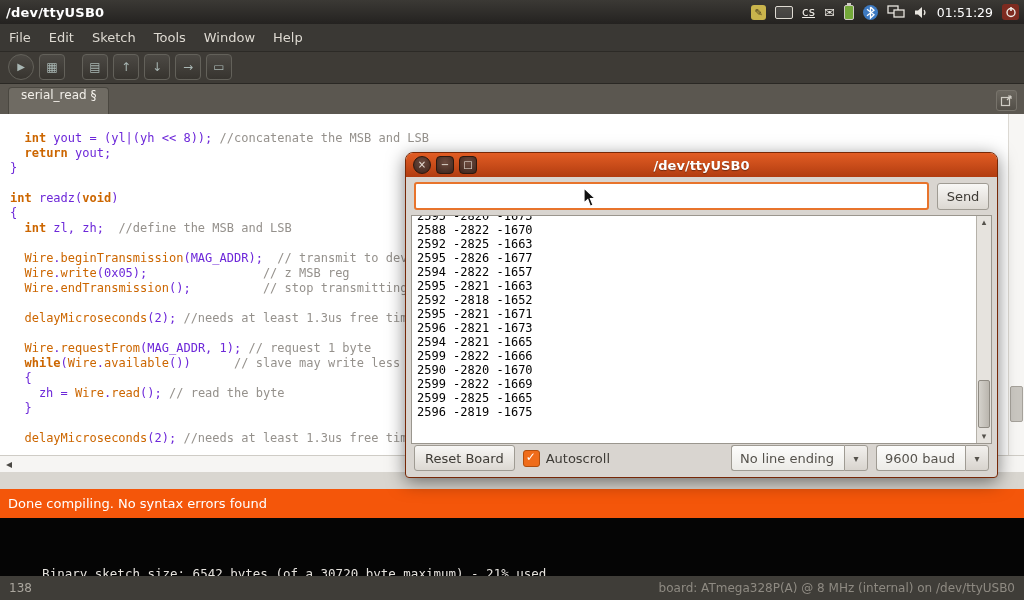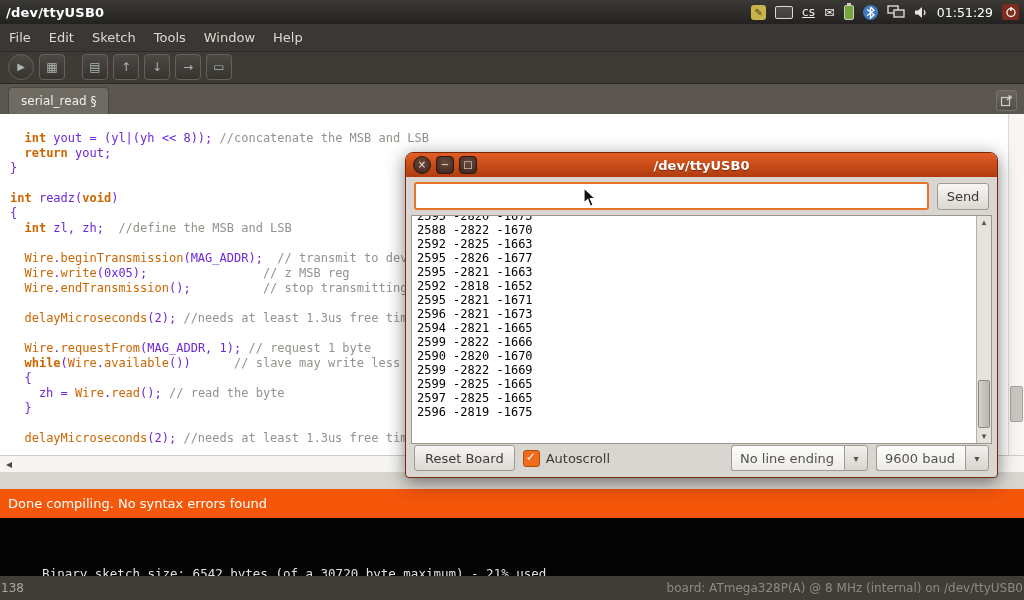--- a/index.html
+++ b/index.html
@@ -32,21 +32,21 @@
   .toolbar{position:absolute;left:0;top:51px;width:1024px;height:33px;background:#3e3b36;
            border-bottom:1px solid #2a2824;display:flex;align-items:center;padding-left:8px;gap:5px;box-sizing:border-box;z-index:18;}
   .tbtn{width:24px;height:24px;border:1px solid #63615a;background:linear-gradient(#4c4944,#37342f);
         color:#a9b7b4;display:flex;align-items:center;justify-content:center;font-size:12px;border-radius:4px;line-height:1;}
   .tbtn.round{border-radius:50%;font-size:10px;}
   .tbtn.group{margin-left:12px;}
 
   
   .tab-bar{position:absolute;left:0;top:84px;width:1024px;height:30px;background:#5b5750;display:flex;align-items:flex-end;z-index:17;}
   .tab{margin-left:8px;height:26px;padding:0 12px;background:#6f6b63;border:1px solid #4a4740;border-bottom:none;
-       border-radius:4px 4px 0 0;color:#f2efe9;font-size:12px;display:flex;align-items:center;}
+       border-radius:4px 4px 0 0;color:#f2efe9;font-size:12px;display:flex;align-items:flex-start;}
   .tab-menu-btn{position:absolute;right:7px;top:6px;width:19px;height:19px;border:1px solid #77736b;border-radius:3px;
                 background:linear-gradient(#6b675f,#524e47);display:flex;align-items:center;justify-content:center;}
 
   
   .editor{position:absolute;left:0;top:114px;width:1024px;height:341px;background:#fff;overflow:hidden;
           font-family:"DejaVu Sans Mono","Liberation Mono",monospace;font-size:12px;line-height:15px;
           padding:17px 0 0 10px;box-sizing:border-box;}
   .code-line{height:15px;white-space:pre;}
   .tk-k{color:var(--keyword,#CC6600);font-weight:bold;}
   .tk-o{color:var(--keyword,#CC6600);font-weight:normal;}
@@ -62,21 +62,21 @@
   .hscroll::before{content:"◂";position:absolute;left:6px;top:0px;color:#4a4844;font-size:12px;line-height:17px;}
   .strip-filler{position:absolute;left:0;top:472px;width:1024px;height:17px;background:#d9d6d0;}
 
   
   .status-bar{position:absolute;left:0;top:489px;width:1024px;height:29px;background:var(--status_bar,#F4560A);
               color:#fff;font-size:13px;display:flex;align-items:center;padding-left:8px;box-sizing:border-box;}
   .console{position:absolute;left:0;top:518px;width:1024px;height:58px;background:#050505;color:#e4e1dc;
            font-family:"DejaVu Sans Mono","Liberation Mono",monospace;font-size:12.5px;
            padding:33px 0 0 12px;box-sizing:border-box;white-space:pre;}
   .footer{position:absolute;left:0;top:576px;width:1024px;height:24px;background:#3f3d38;color:#aaa69e;
-          font-size:12px;display:flex;align-items:center;box-sizing:border-box;padding:0 1px;}
+          font-size:12px;display:flex;align-items:center;box-sizing:border-box;padding:0 9px;}
   .footer .board{margin-left:auto;color:#8e8a82;}
 
   
   .sm-window{position:absolute;left:405px;top:152px;width:593px;height:326px;background:#d9d5d0;
              border:1px solid #772807;border-radius:8px 8px 4px 4px;box-shadow:0 4px 18px rgba(0,0,0,.5);
              box-sizing:border-box;z-index:30;}
   .sm-titlebar{height:24px;background:linear-gradient(var(--titlebar_top,#E25D24),var(--titlebar_bottom,#B13C10));
                border-radius:7px 7px 0 0;position:relative;display:flex;align-items:center;}
   .sm-title{position:absolute;left:0;right:0;text-align:center;color:#fff;font-weight:bold;font-size:13px;
             text-shadow:0 1px 1px rgba(0,0,0,.4);}
@@ -254,30 +254,30 @@
       <input class="sm-input" type="text" value="" style="">
       <button class="gtk-btn sm-send">Send</button>
     </div>
 
     <div class="sm-output-wrap">
       <div class="sm-output">
           <div class="serial-line">2595 -2820 -1673</div>
           <div class="serial-line">2588 -2822 -1670</div>
           <div class="serial-line">2592 -2825 -1663</div>
           <div class="serial-line">2595 -2826 -1677</div>
+          <div class="serial-line">2594 -2822 -1657</div>
           <div class="serial-line">2595 -2821 -1663</div>
           <div class="serial-line">2592 -2818 -1652</div>
           <div class="serial-line">2595 -2821 -1671</div>
           <div class="serial-line">2596 -2821 -1673</div>
           <div class="serial-line">2594 -2821 -1665</div>
           <div class="serial-line">2599 -2822 -1666</div>
           <div class="serial-line">2590 -2820 -1670</div>
           <div class="serial-line">2599 -2822 -1669</div>
           <div class="serial-line">2599 -2825 -1665</div>
-          <div class="serial-line">2597 -2825 -1665</div>
           <div class="serial-line">2596 -2819 -1675</div>
         </div>
       <div class="sm-scrollbar">
         <div class="sb-up">▴</div>
         <div class="sb-thumb"></div>
         <div class="sb-down">▾</div>
       </div>
     </div>
 
     <div class="sm-controls">

